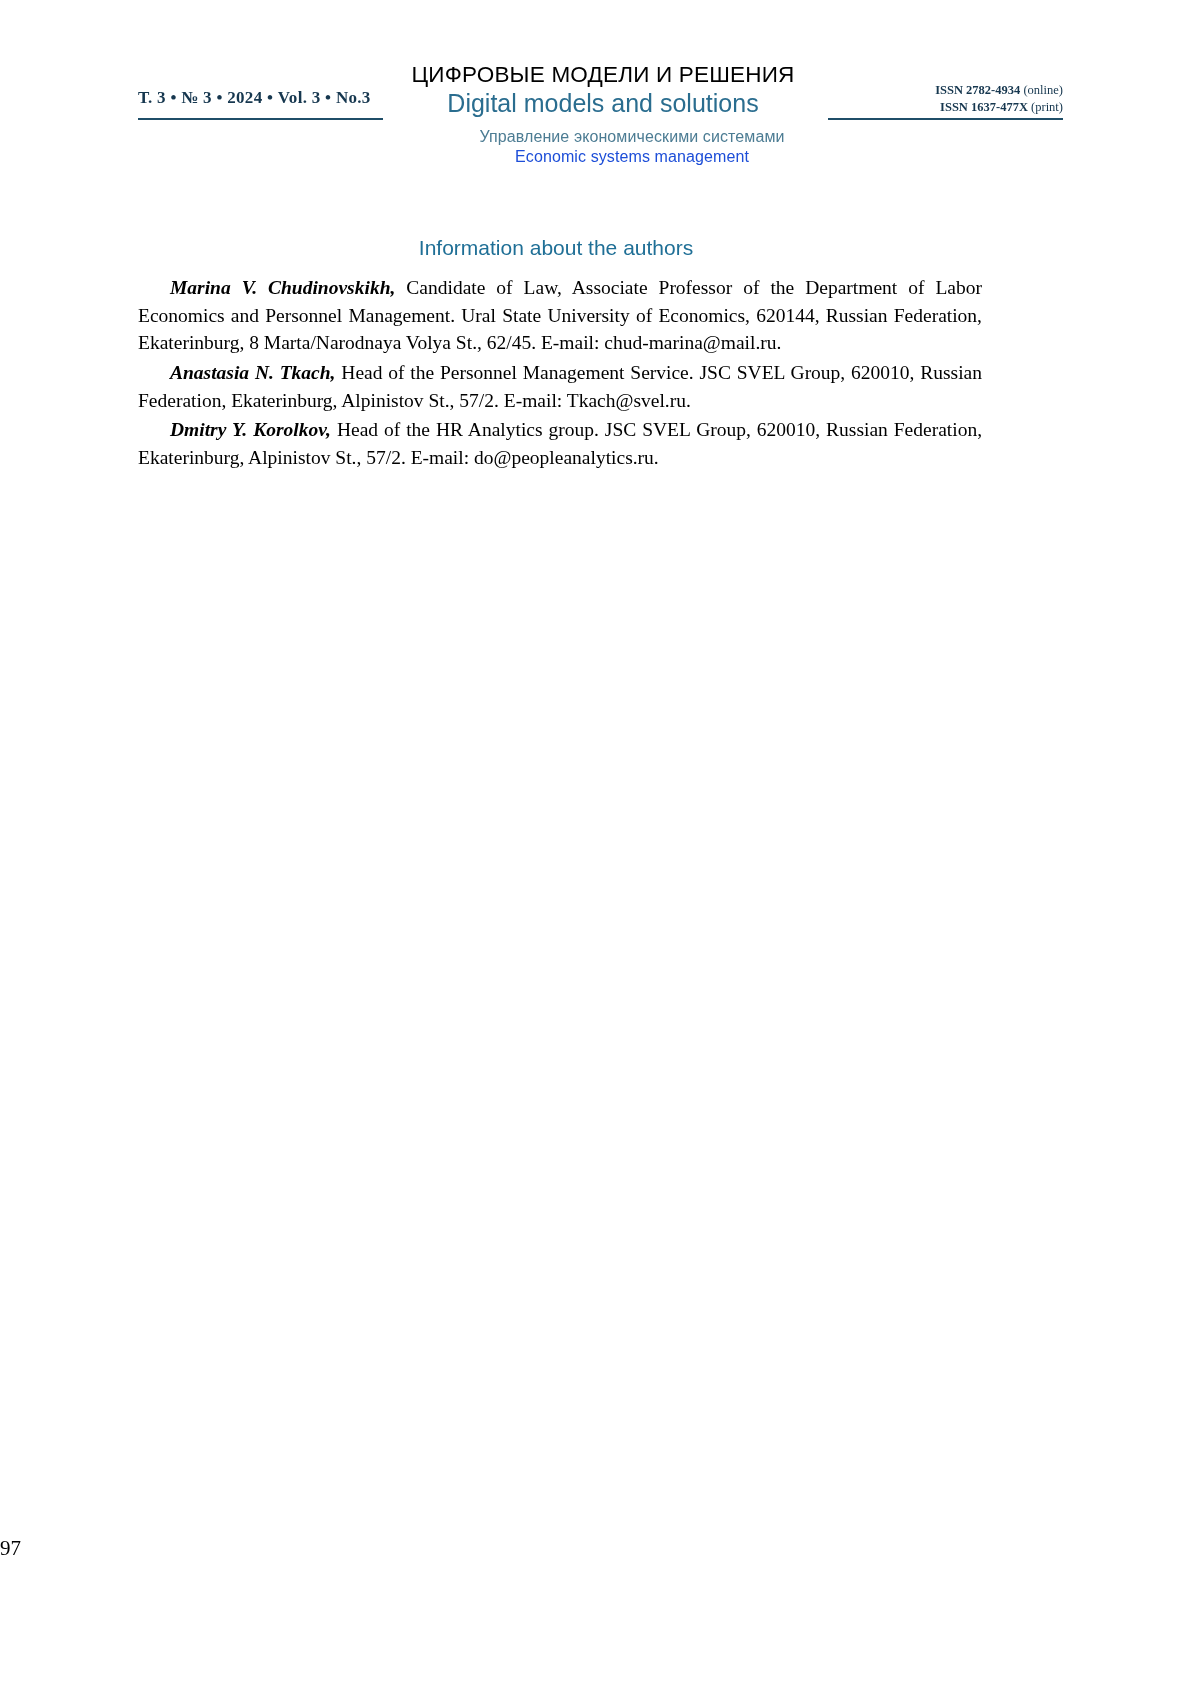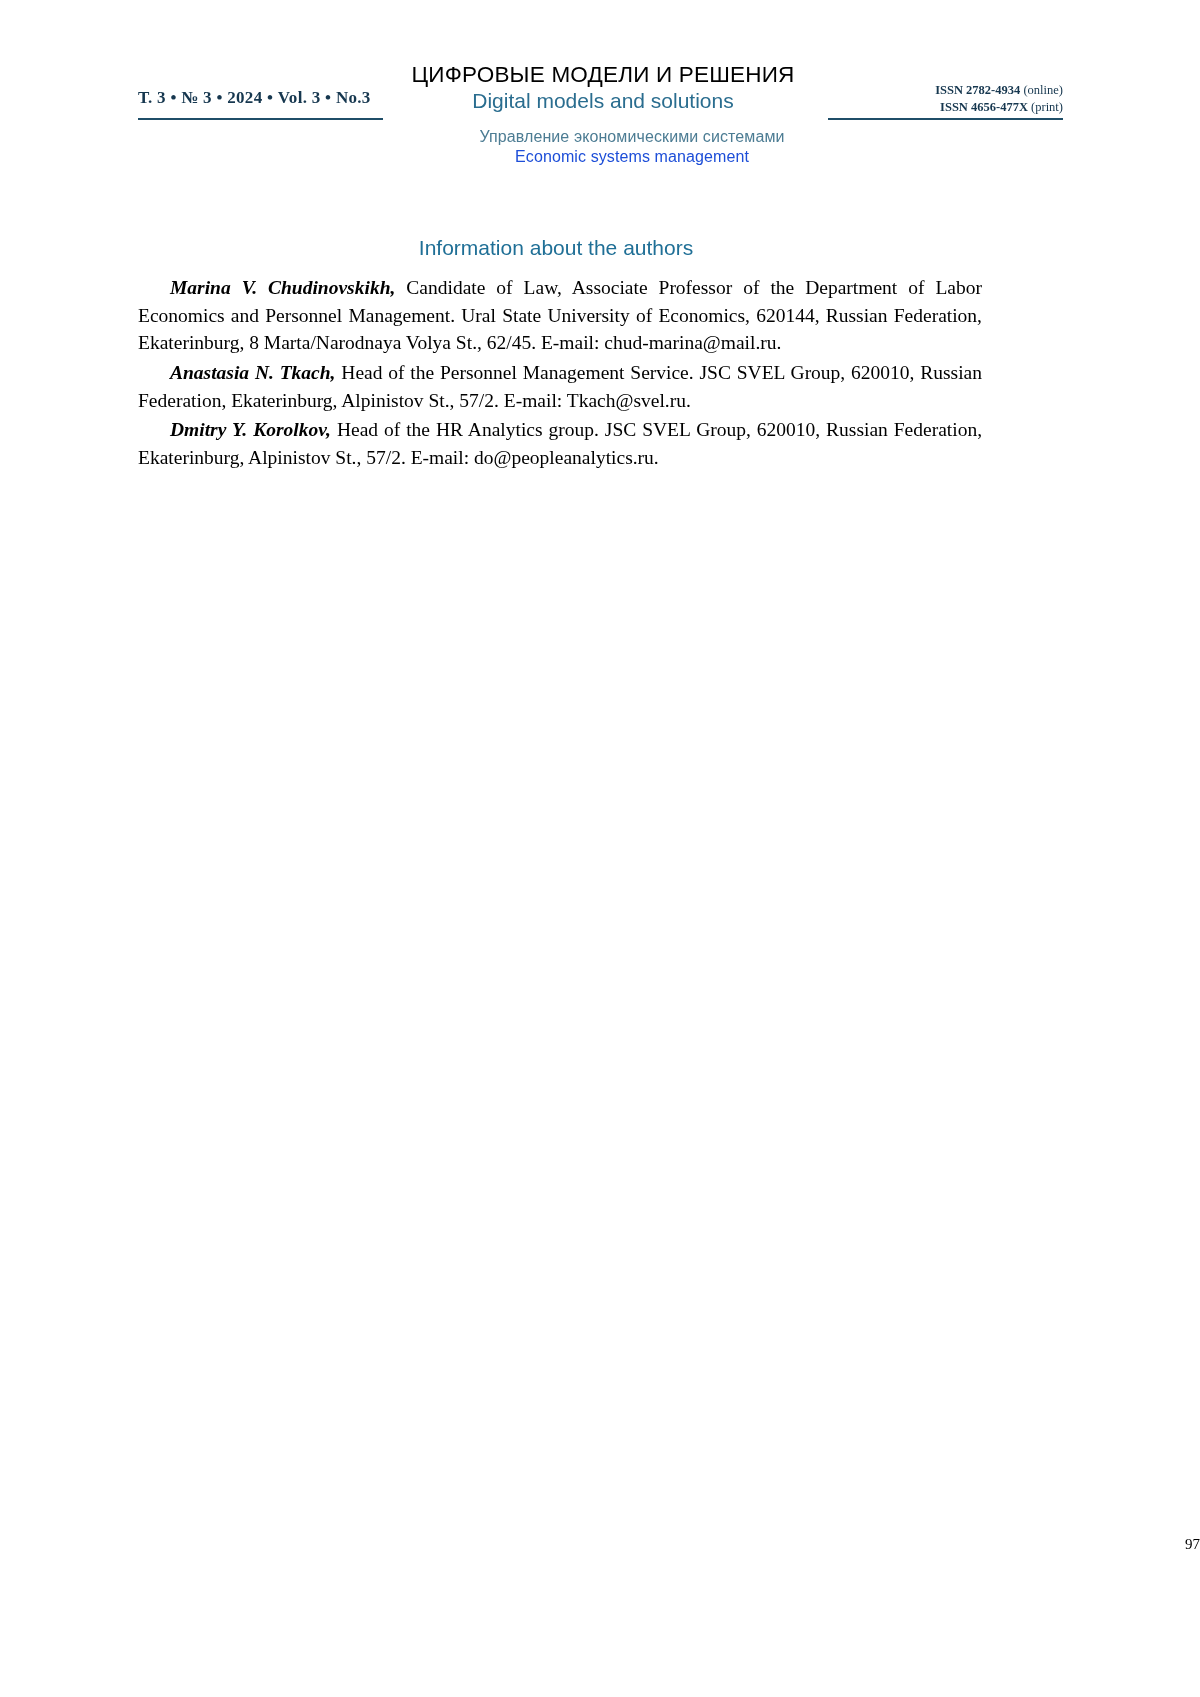--- a/index.html
+++ b/index.html
@@ -49,21 +49,21 @@
   }
   .journal-title-ru {
     font-family: "Liberation Sans", sans-serif;
     font-size: 22.5px;
     letter-spacing: 0.2px;
     color: #000000;
     white-space: nowrap;
   }
   .journal-title-en {
     font-family: "Liberation Sans", sans-serif;
-    font-size: 21px;
+    font-size: 25px;
     color: #2a6d8f;
     margin-top: 1px;
     white-space: nowrap;
   }
   .issn-block {
     position: absolute;
     right: 0px;
     top: 20px;
     text-align: right;
     line-height: 1.35;
@@ -144,42 +144,42 @@
     font-weight: bold;
     font-style: italic;
   }
 
   
   .page-number {
     position: absolute;
     left: 0;
     top: 1536px;
     width: 1200px;
-    text-align: right;
-    font-family: "Liberation Serif", serif;
-    font-size: 15px;
+    text-align: left;
+    font-family: "Liberation Serif", serif;
+    font-size: 21px;
     color: #000000;
   }
 </style>
 </head>
 <body>
 
 <div class="page">
 
   <div class="header">
     <div class="header-volume">Т. 3 • № 3 • 2024 • Vol. 3 • No.3</div>
 
     <div class="header-center">
       <div class="journal-title-ru">ЦИФРОВЫЕ МОДЕЛИ И РЕШЕНИЯ</div>
       <div class="journal-title-en">Digital models and solutions</div>
     </div>
 
     <div class="issn-block">
       <div class="issn-line"><b>ISSN 2782-4934</b> <span>(online)</span></div>
-      <div class="issn-line"><b>ISSN  4656-477X</b> <span>(print)</span></div>
+      <div class="issn-line"><b>ISSN  1637-477X</b> <span>(print)</span></div>
     </div>
 
     <div class="rule-left"></div>
     <div class="rule-right"></div>
   </div>
 
   <div class="rubric">
     <div class="rubric-ru">Управление экономическими системами</div>
     <div class="rubric-en">Economic systems management</div>
   </div>

